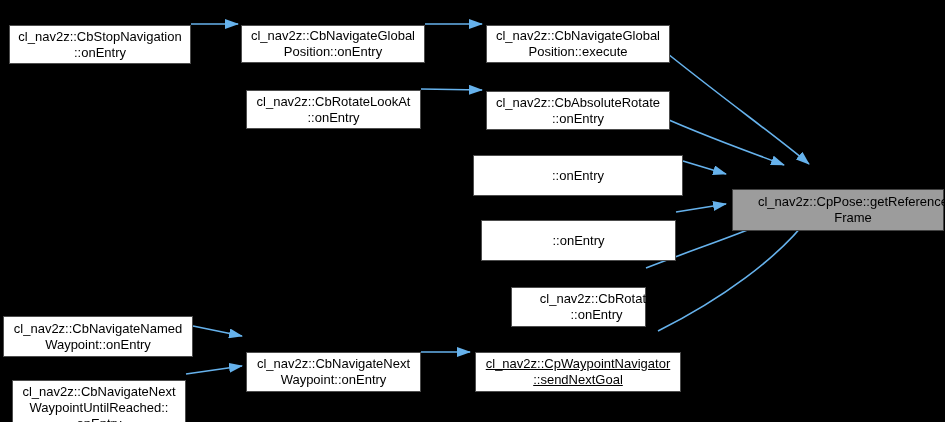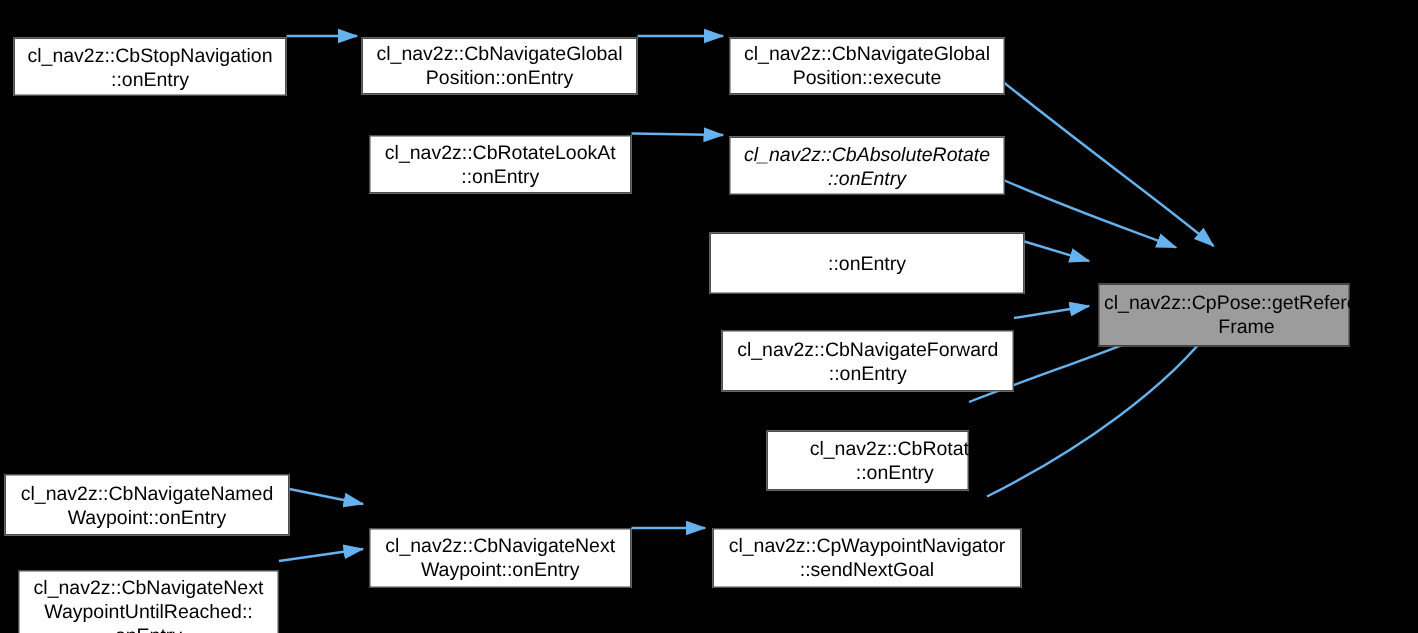--- a/index.html
+++ b/index.html
@@ -78,50 +78,49 @@
         <div class="node-line">Position::onEntry</div>
       </div>
       <div class="node" style="left: 486px; top: 5px; width: 184px; height: 38px;">
         <div class="node-line">cl_nav2z::CbNavigateGlobal</div>
         <div class="node-line">Position::execute</div>
       </div>
       <div class="node" style="left: 246px; top: 70px; width: 175px; height: 39px;">
         <div class="node-line">cl_nav2z::CbRotateLookAt</div>
         <div class="node-line">::onEntry</div>
       </div>
-      <div class="node" style="left: 486px; top: 71px; width: 184px; height: 39px; font-style: italic;">
+      <div class="node" style="left: 486px; top: 71px; width: 184px; height: 39px;">
         <div class="node-line">cl_nav2z::CbAbsoluteRotate</div>
         <div class="node-line">::onEntry</div>
       </div>
       <div class="node" style="left: 473px; top: 135px; width: 210px; height: 41px;">
         <div class="node-line">::onEntry</div>
       </div>
       <div class="node" style="left: 481px; top: 200px; width: 195px; height: 41px;">
-        <div class="node-line">cl_nav2z::CbNavigateForward</div>
         <div class="node-line">::onEntry</div>
       </div>
       <div class="node" style="left: 511px; top: 267px; width: 135px; height: 40px; padding-left: 36px;">
         <div class="node-line">cl_nav2z::CbRotate</div>
         <div class="node-line">::onEntry</div>
       </div>
-      <div class="node" style="left: 475px; top: 332px; width: 206px; height: 40px;">
+      <div class="node" style="left: 475px; top: 332px; width: 206px; height: 40px; text-decoration: underline;">
         <div class="node-line">cl_nav2z::CpWaypointNavigator</div>
         <div class="node-line">::sendNextGoal</div>
       </div>
       <div class="node" style="left: 3px; top: 296px; width: 190px; height: 41px;">
         <div class="node-line">cl_nav2z::CbNavigateNamed</div>
         <div class="node-line">Waypoint::onEntry</div>
       </div>
       <div class="node" style="left: 12px; top: 360px; width: 174px; height: 55px;">
         <div class="node-line">cl_nav2z::CbNavigateNext</div>
         <div class="node-line">WaypointUntilReached::</div>
         <div class="node-line">onEntry</div>
       </div>
       <div class="node" style="left: 246px; top: 332px; width: 175px; height: 40px;">
         <div class="node-line">cl_nav2z::CbNavigateNext</div>
         <div class="node-line">Waypoint::onEntry</div>
       </div>
-      <div class="node highlighted" style="left: 732px; top: 169px; width: 168px; height: 42px; padding-left: 30px;">
+      <div class="node highlighted" style="left: 732px; top: 169px; width: 212px; height: 42px; padding-left: 30px;">
         <div class="node-line">cl_nav2z::CpPose::getReference</div>
         <div class="node-line">Frame</div>
       </div>
     </div>
 </div>
 
 </body></html>

